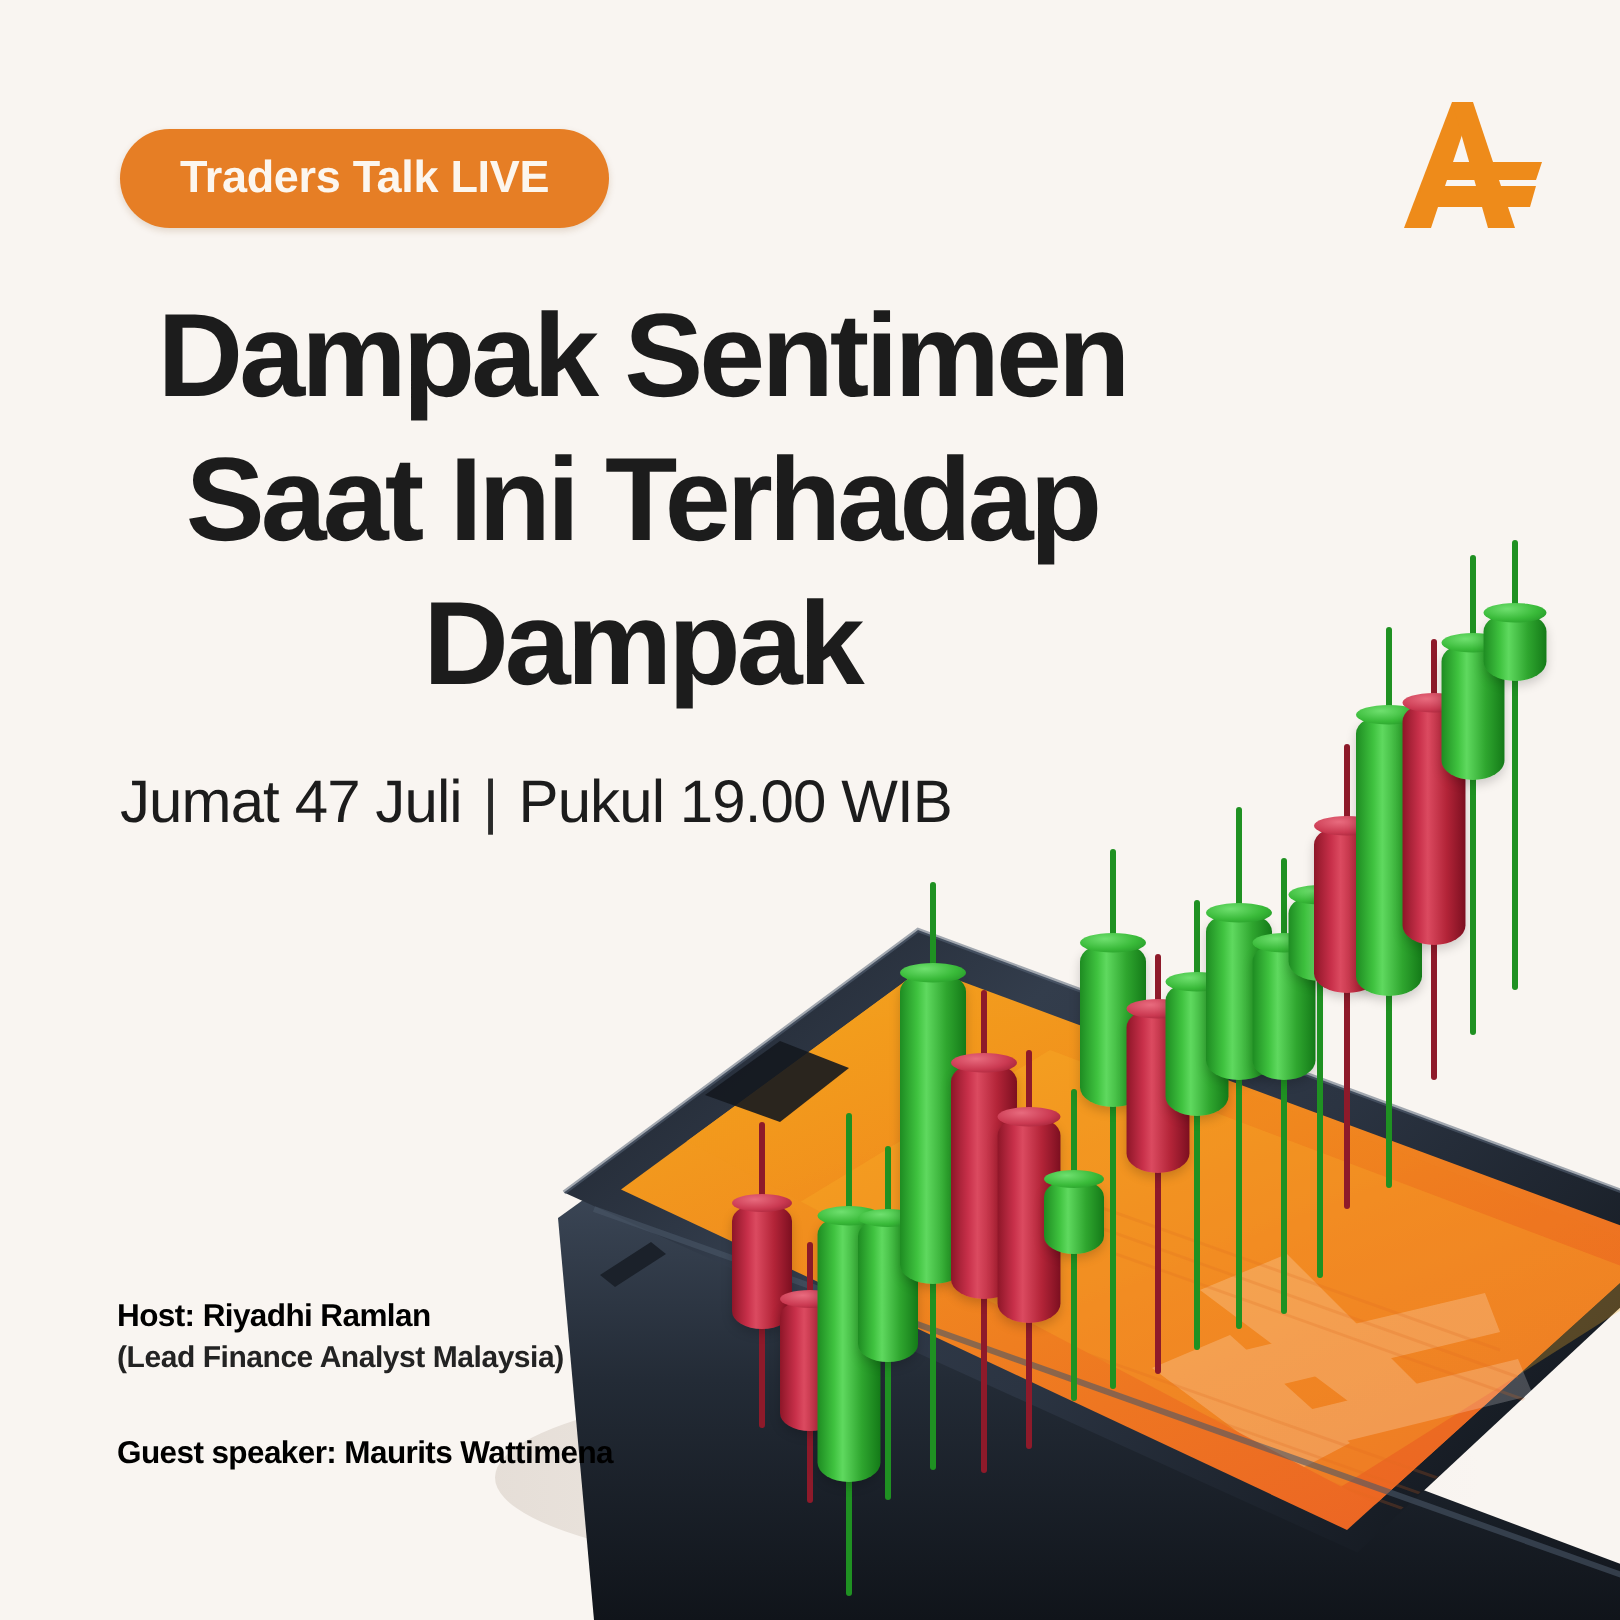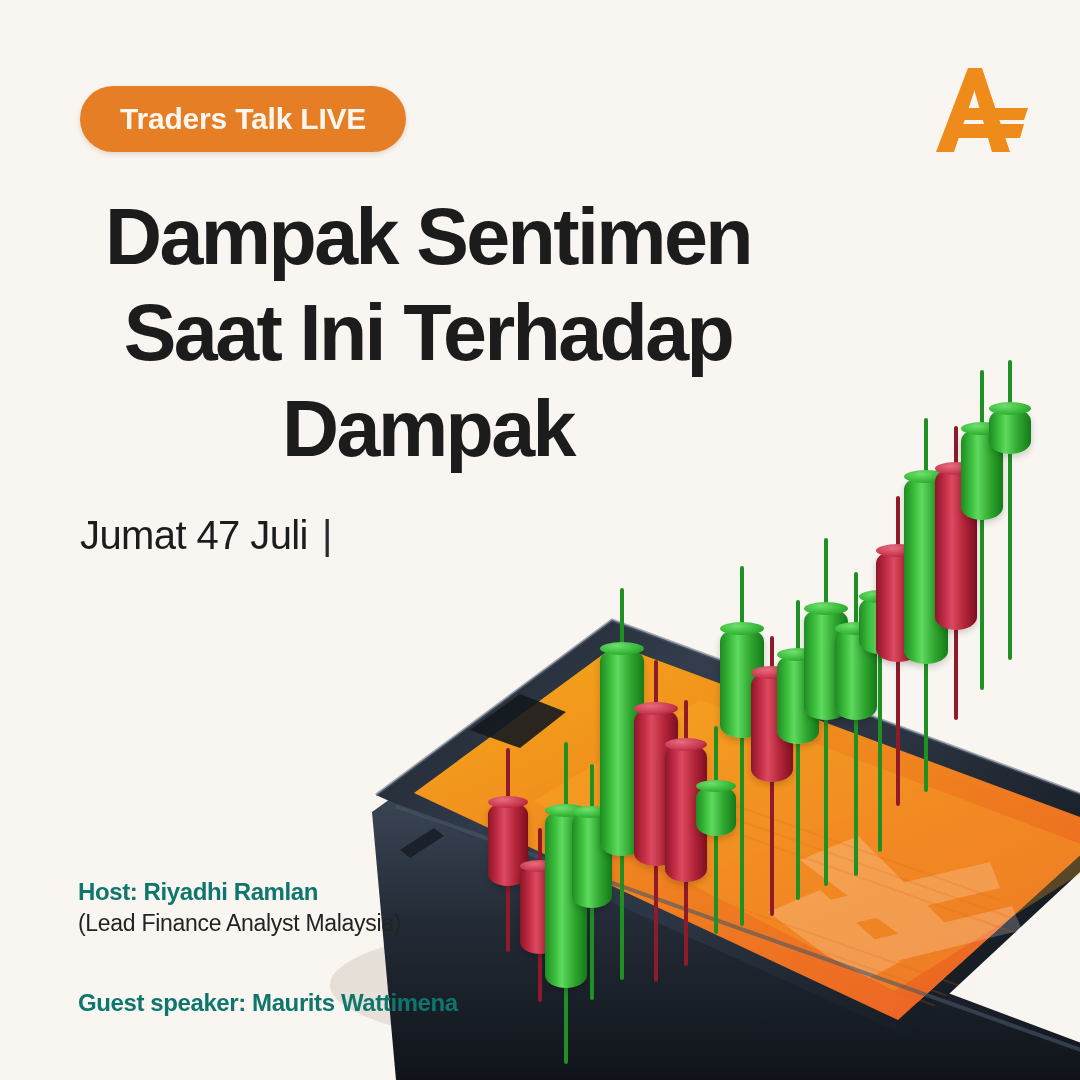--- a/index.html
+++ b/index.html
@@ -51,25 +51,25 @@
     position:absolute; left:80px; top:513px;
     font-size:40px; font-weight:400; color:#1C1C1C;
     letter-spacing:-0.6px; white-space:nowrap;
     display:flex; align-items:center; gap:14px;
   }
   #dateline .sep { color:#2A2A2A; font-weight:300; }
 
   
   #credits { position:absolute; left:78px; top:866px; z-index:40; }
   #credits .role {
-    font-size:24px; font-weight:bold; color:#0f766e;
-    letter-spacing:-0.4px; white-space:nowrap;margin-top:12px;
+    font-size:21px; font-weight:bold; color:#000000;
+    letter-spacing:-0.4px; white-space:nowrap;
   }
   #credits .affil {
-    font-size:23px; font-weight:400; color:#232323;
+    font-size:20px; font-weight:700; color:#232323;
     letter-spacing:-0.3px; white-space:nowrap; margin-top:4px;
   }
   #credits .gap { height:40px; }
 
   
   #logo { position:absolute; right:48px; top:62px; width:108px; height:96px; }
 
   
   #phone-wrap {
     position:absolute; left:0; top:0; width:1080px; height:1080px;
@@ -290,20 +290,21 @@
 
   <div id="headline">
     <span class="hl">Dampak Sentimen</span>
     <span class="hl">Saat Ini Terhadap</span>
     <span class="hl">Dampak</span>
   </div>
 
   <div id="dateline">
     <span>Jumat 47 Juli</span>
     <span class="sep">|</span>
+    <span>Pukul 19.00 WIB</span>
   </div>
 
   <div id="credits">
     <div class="role">Host: Riyadhi Ramlan</div>
     <div class="affil">(Lead Finance Analyst Malaysia)</div>
     <div class="gap"></div>
     <div class="role">Guest speaker: Maurits Wattimena</div>
   </div>
 
   <div id="logo">

